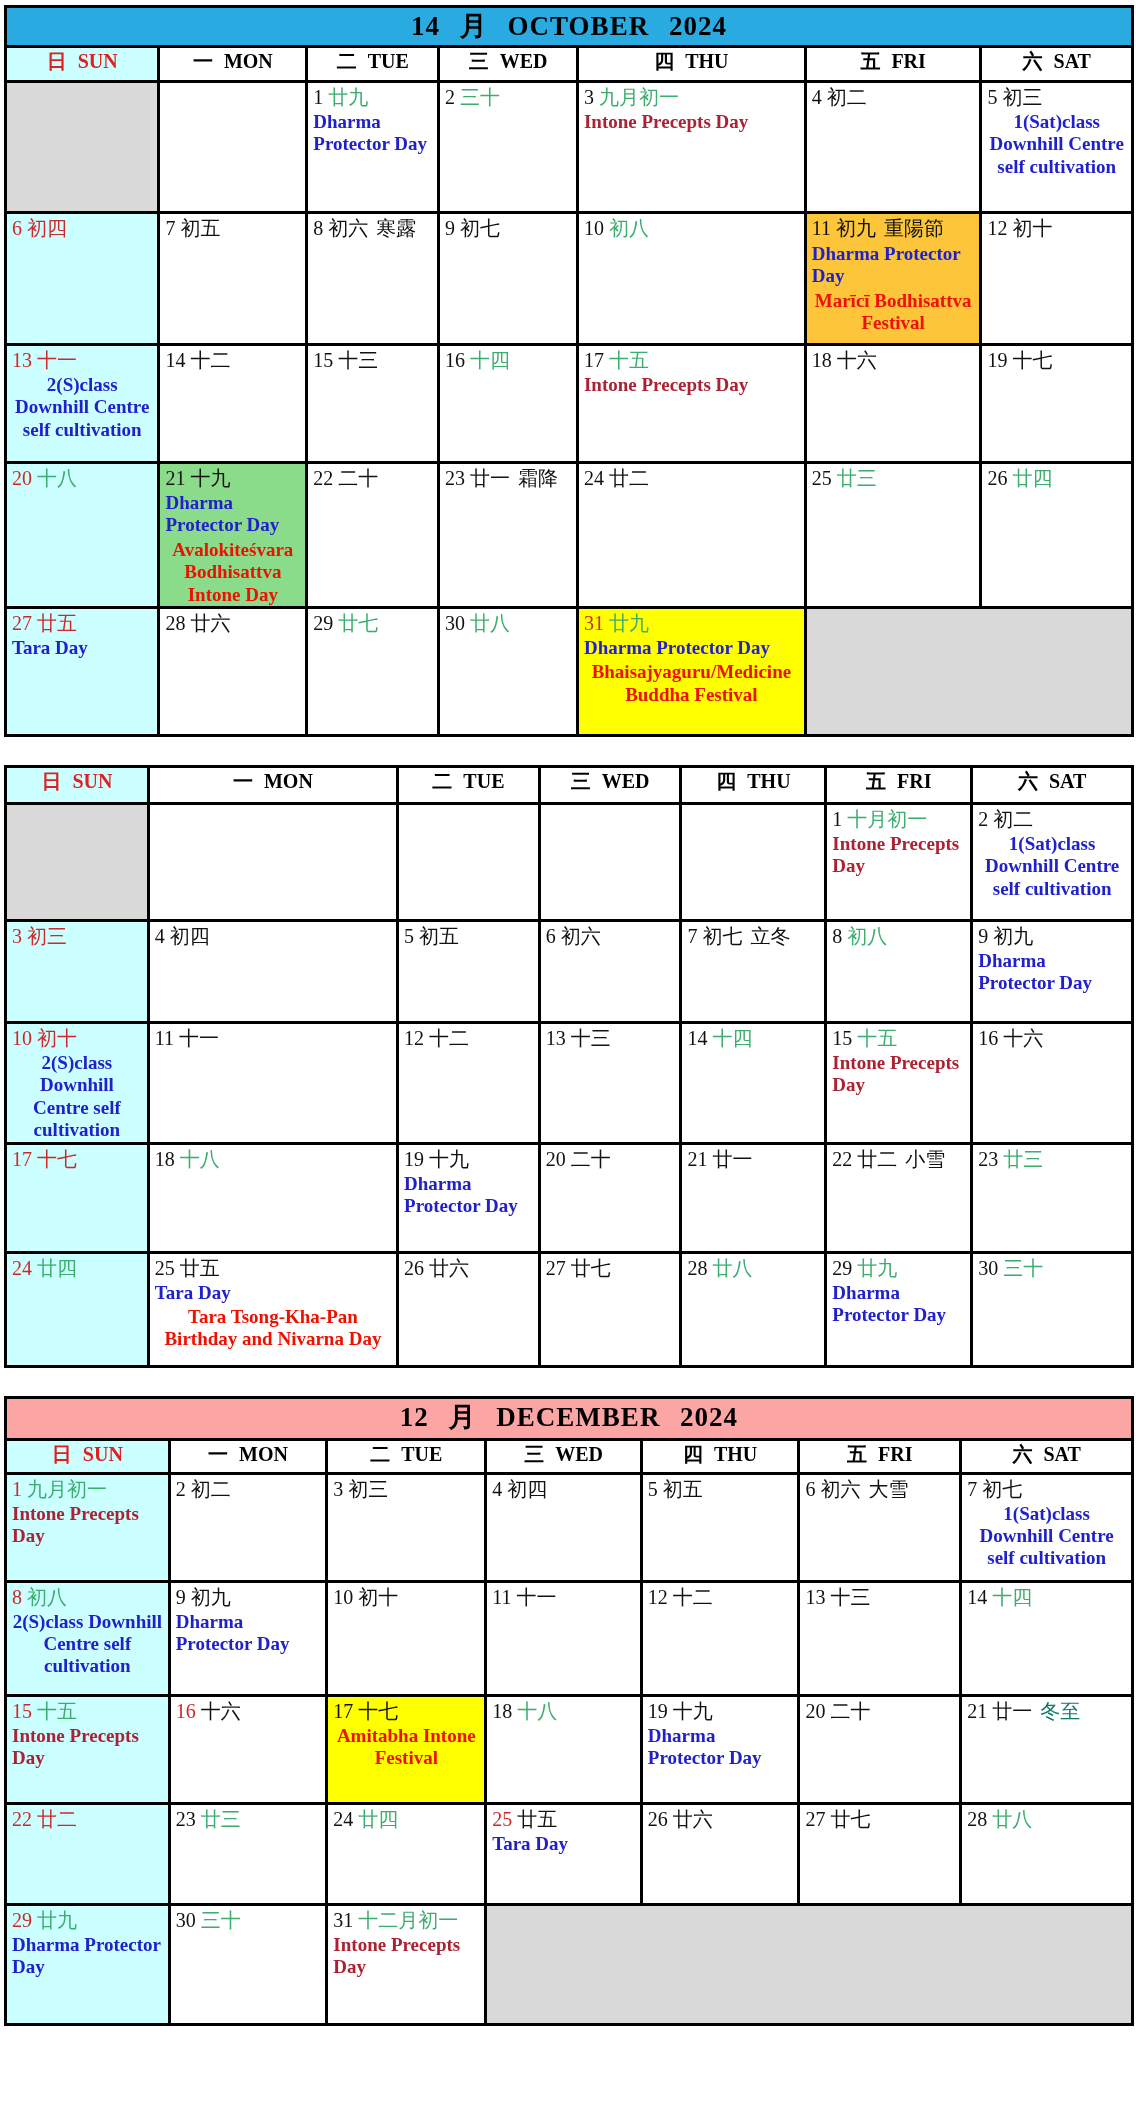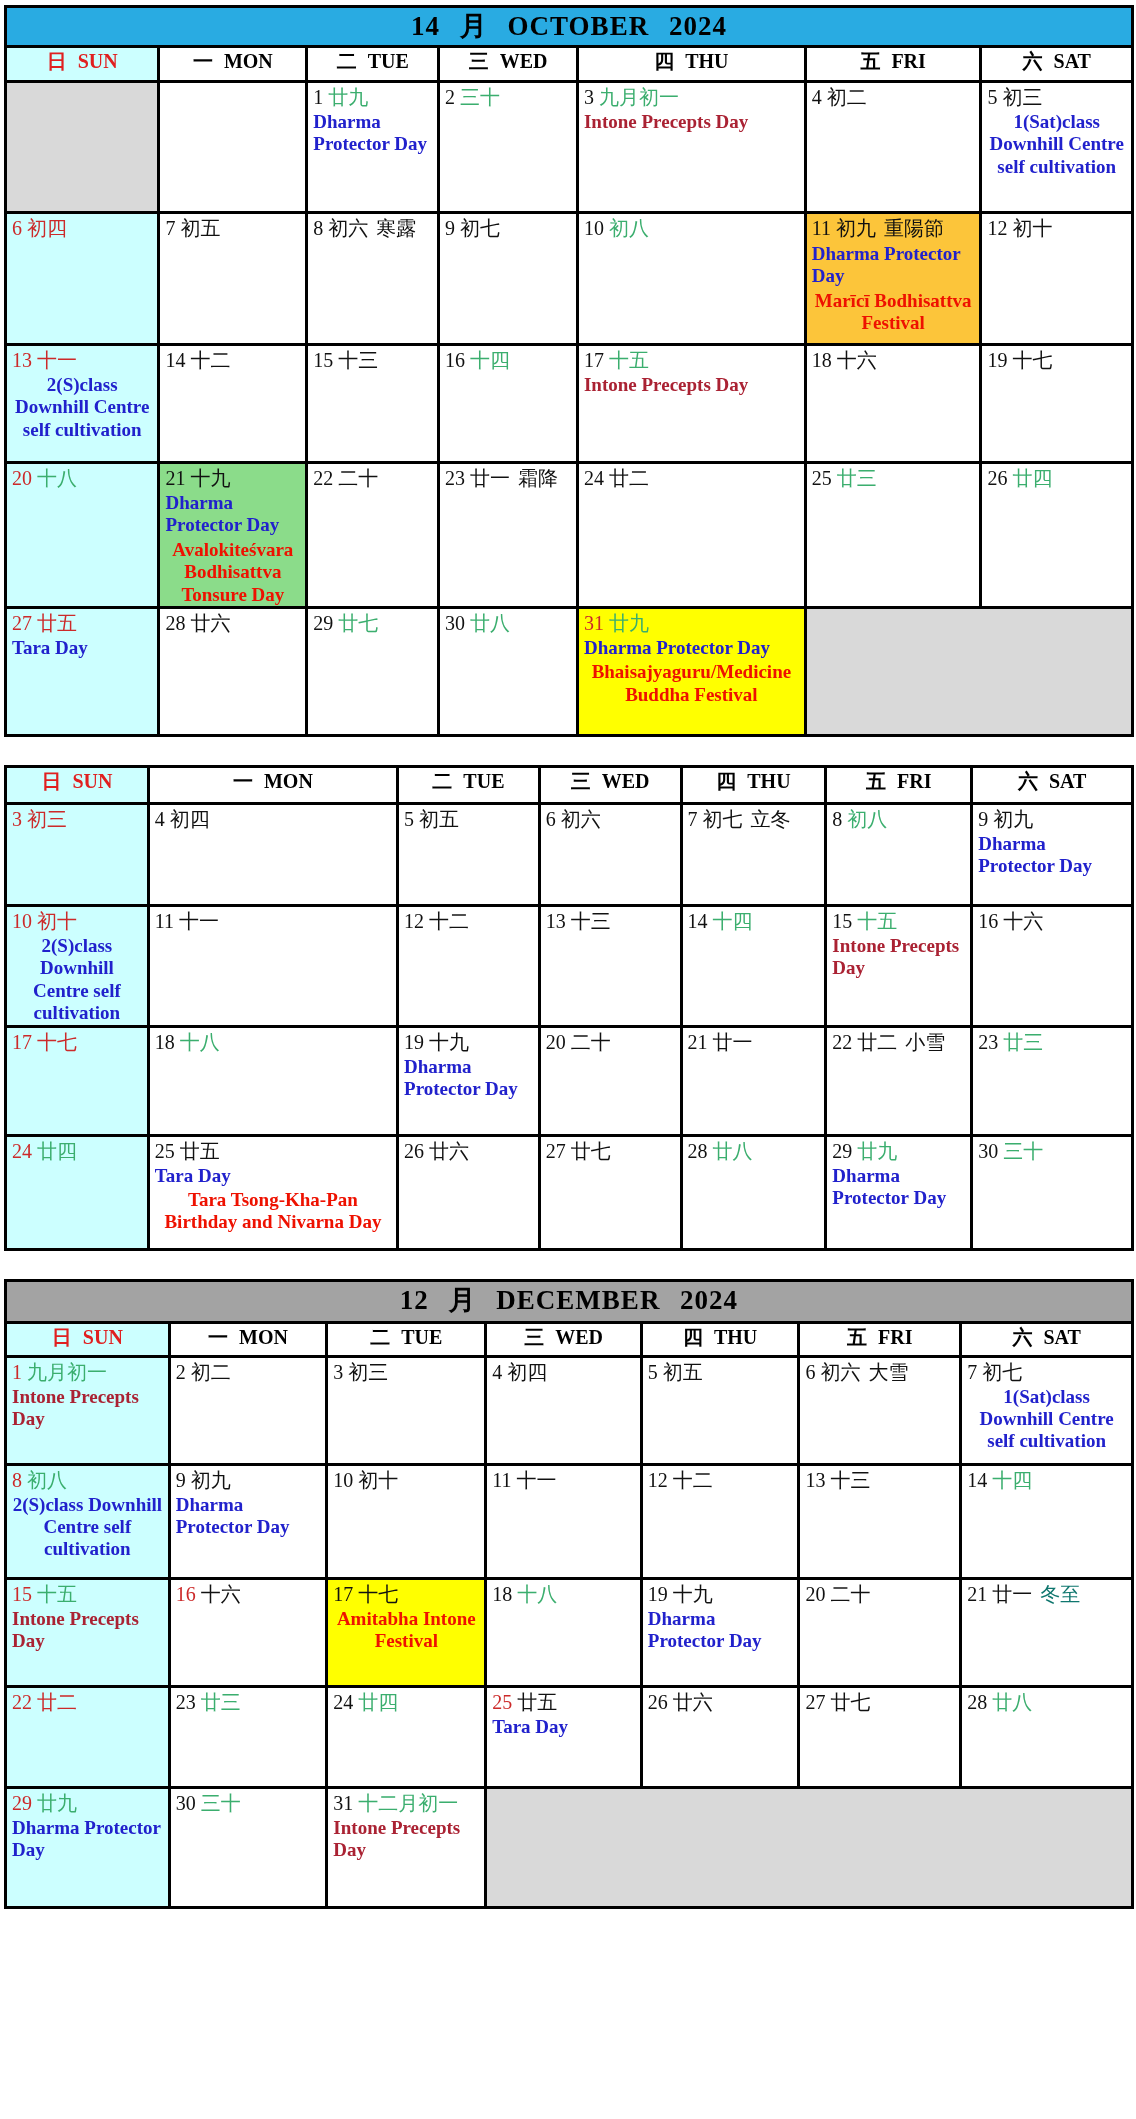--- a/index.html
+++ b/index.html
@@ -156,21 +156,21 @@
             <div class="dateline"><span class="dnum" style="color: rgb(17, 17, 17);">19</span><span class="lunar" style="color: rgb(17, 17, 17);">十七</span></div>
           </td>
         </tr>
         <tr style="height: 142px;">
           <td class="sun-col">
             <div class="dateline"><span class="dnum" style="color: rgb(204, 42, 42);">20</span><span class="lunar" style="color: rgb(59, 174, 110);">十八</span></div>
           </td>
           <td style="background: rgb(139, 220, 138);">
             <div class="dateline"><span class="dnum" style="color: rgb(17, 17, 17);">21</span><span class="lunar" style="color: rgb(17, 17, 17);">十九</span></div>
             <div class="event ev-left" style="color: rgb(33, 33, 204);">Dharma Protector Day</div>
-            <div class="event ev-center" style="color: rgb(238, 17, 0);">Avalokiteśvara Bodhisattva Tonsure Day</div>
+            <div class="event ev-center" style="color: rgb(238, 17, 0);">Avalokiteśvara Bodhisattva Intone Day</div>
           </td>
           <td>
             <div class="dateline"><span class="dnum" style="color: rgb(17, 17, 17);">22</span><span class="lunar" style="color: rgb(17, 17, 17);">二十</span></div>
           </td>
           <td>
             <div class="dateline"><span class="dnum" style="color: rgb(17, 17, 17);">23</span><span class="lunar" style="color: rgb(17, 17, 17);">廿一</span><span class="term" style="color: rgb(17, 17, 17);">霜降</span></div>
           </td>
           <td>
             <div class="dateline"><span class="dnum" style="color: rgb(17, 17, 17);">24</span><span class="lunar" style="color: rgb(17, 17, 17);">廿二</span></div>
           </td>
@@ -217,20 +217,35 @@
       <tbody>
         <tr style="height: 37px;">
           <td class="day-header sun-header">日 SUN</td>
           <td class="day-header">一 MON</td>
           <td class="day-header">二 TUE</td>
           <td class="day-header">三 WED</td>
           <td class="day-header">四 THU</td>
           <td class="day-header">五 FRI</td>
           <td class="day-header">六 SAT</td>
         </tr>
+        <tr style="height: 117px;">
+          <td class="gray-cell"></td>
+          <td class=""></td>
+          <td class=""></td>
+          <td class=""></td>
+          <td class=""></td>
+          <td>
+            <div class="dateline"><span class="dnum" style="color: rgb(17, 17, 17);">1</span><span class="lunar" style="color: rgb(59, 174, 110);">十月初一</span></div>
+            <div class="event ev-left" style="color: rgb(170, 34, 51);">Intone Precepts Day</div>
+          </td>
+          <td>
+            <div class="dateline"><span class="dnum" style="color: rgb(17, 17, 17);">2</span><span class="lunar" style="color: rgb(17, 17, 17);">初二</span></div>
+            <div class="event ev-center" style="color: rgb(33, 33, 204);">1(Sat)class Downhill Centre self cultivation</div>
+          </td>
+        </tr>
         <tr style="height: 102px;">
           <td class="sun-col">
             <div class="dateline"><span class="dnum" style="color: rgb(204, 42, 42);">3</span><span class="lunar" style="color: rgb(204, 42, 42);">初三</span></div>
           </td>
           <td>
             <div class="dateline"><span class="dnum" style="color: rgb(17, 17, 17);">4</span><span class="lunar" style="color: rgb(17, 17, 17);">初四</span></div>
           </td>
           <td>
             <div class="dateline"><span class="dnum" style="color: rgb(17, 17, 17);">5</span><span class="lunar" style="color: rgb(17, 17, 17);">初五</span></div>
           </td>
@@ -330,21 +345,21 @@
         <col style="width: 164px;">
         <col style="width: 158px;">
         <col style="width: 159px;">
         <col style="width: 156px;">
         <col style="width: 158px;">
         <col style="width: 162px;">
         <col style="width: 172px;">
       </colgroup>
       <tbody>
         <tr style="height: 42px;">
-          <td colspan="7" class="title-bar" style="background: #a3a3a3;">12 月 DECEMBER 2024</td>
+          <td colspan="7" class="title-bar" style="background: #fca5a5;">12 月 DECEMBER 2024</td>
         </tr>
         <tr style="height: 34px;">
           <td class="day-header sun-header">日 SUN</td>
           <td class="day-header">一 MON</td>
           <td class="day-header">二 TUE</td>
           <td class="day-header">三 WED</td>
           <td class="day-header">四 THU</td>
           <td class="day-header">五 FRI</td>
           <td class="day-header">六 SAT</td>
         </tr>

